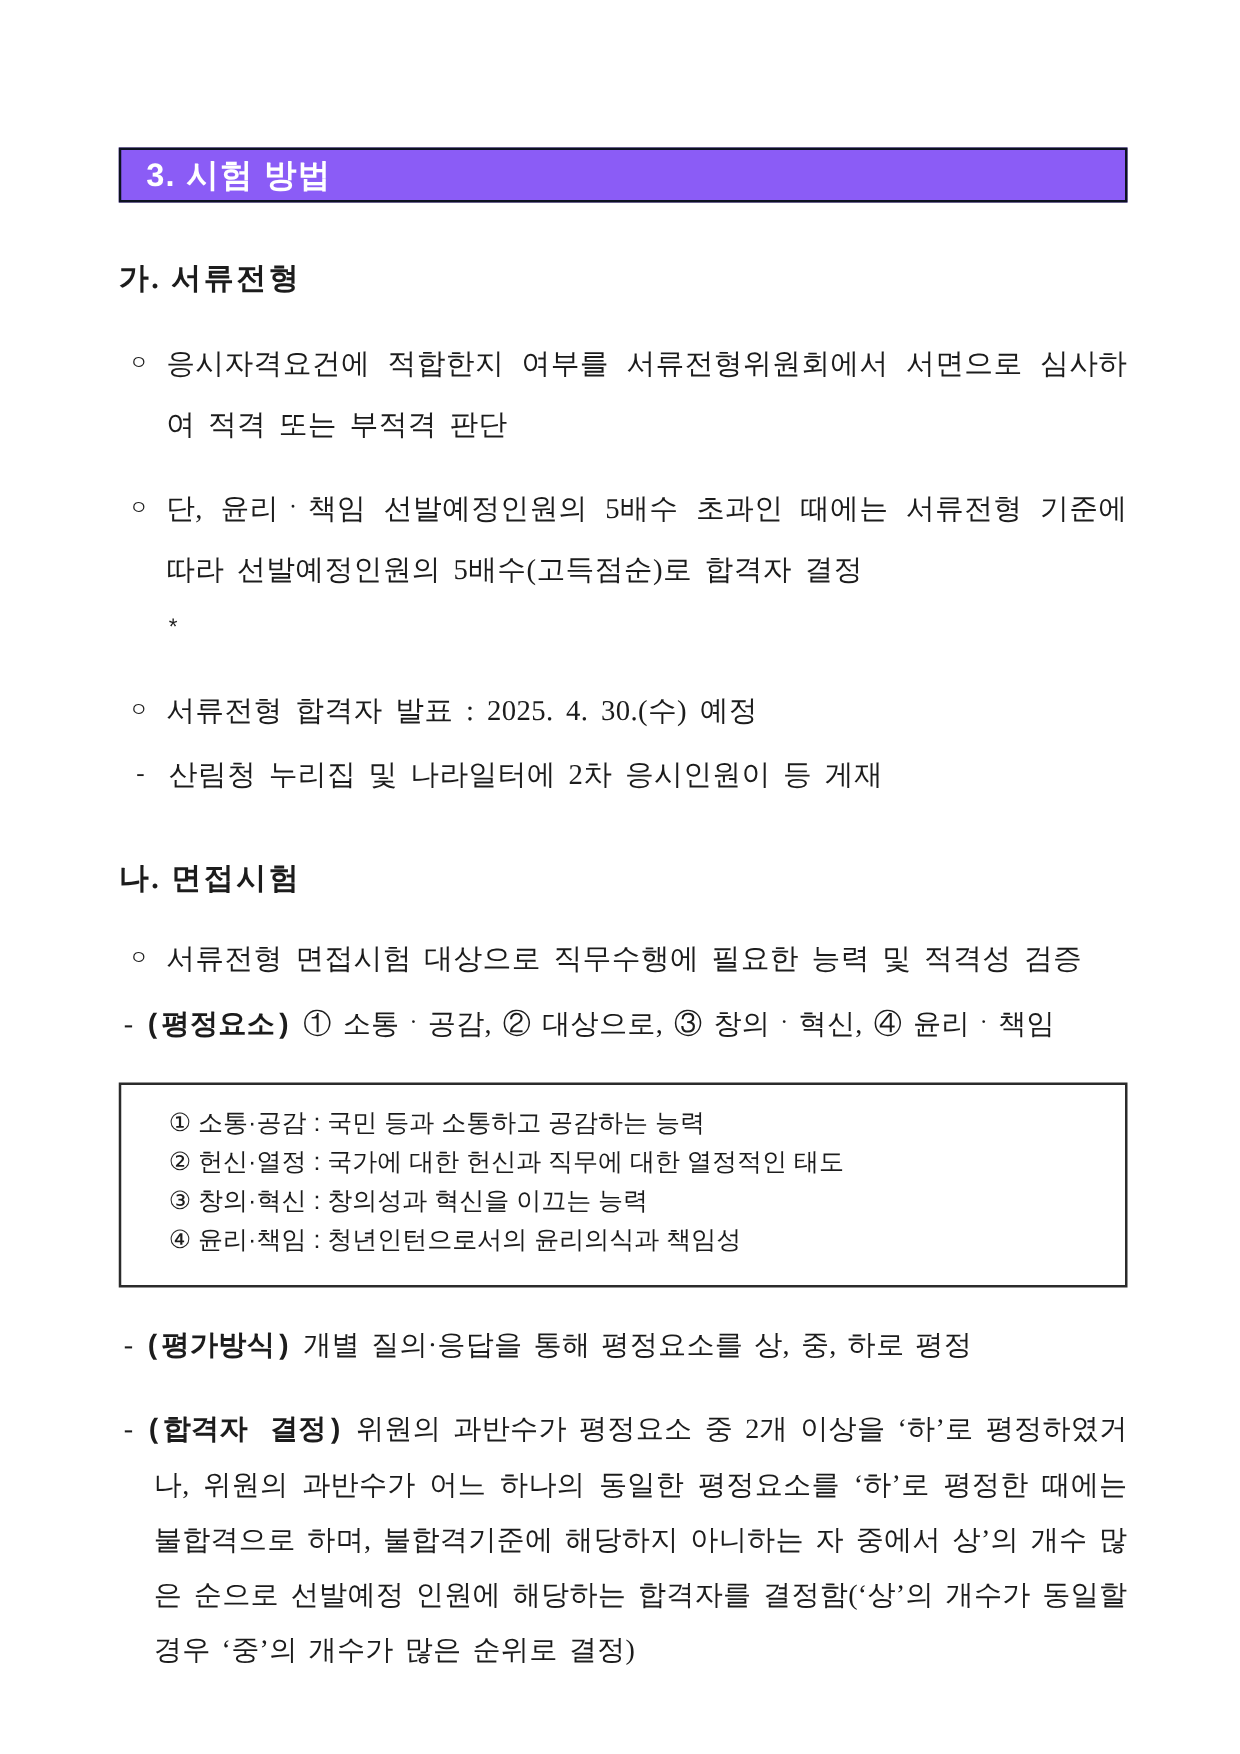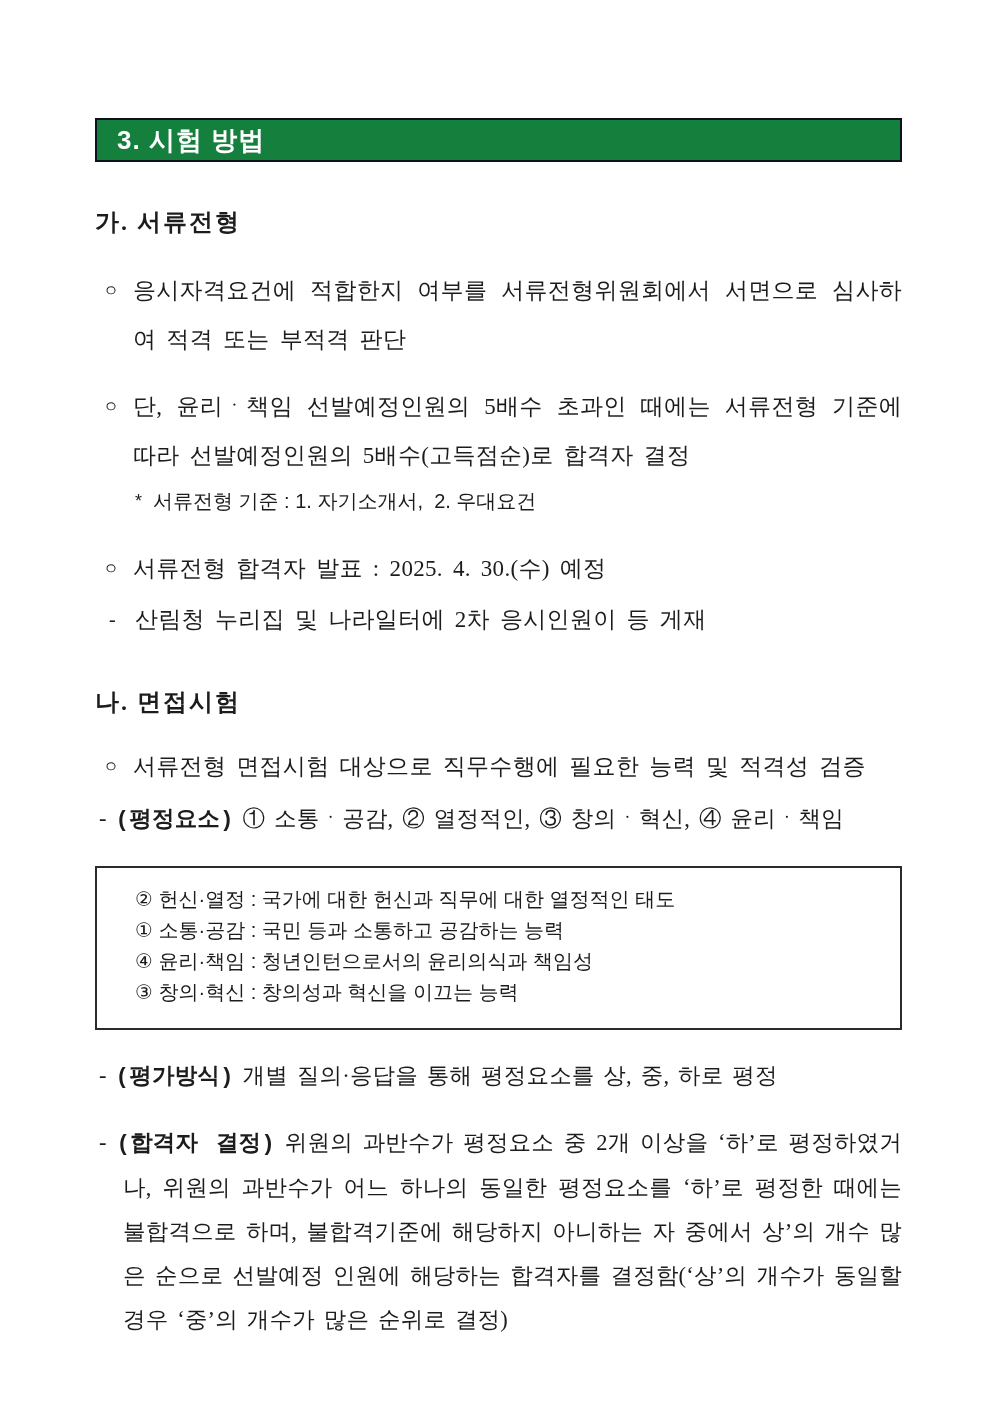--- a/index.html
+++ b/index.html
@@ -12,21 +12,21 @@
     background: #ffffff;
     color: #1c1c1c;
     font-family: "Liberation Serif", "DejaVu Serif", serif;
     overflow: hidden;
   }
 
   
   .title-bar {
     box-sizing: border-box;
     height: 44px;
-    background: #15803d;
+    background: #8b5cf6;
     border: 2px solid #0d1220;
     display: flex;
     align-items: center;
     padding-left: 20px;
   }
   .title-bar .title-text {
     color: #ffffff;
     font-family: "Liberation Sans", "DejaVu Sans", sans-serif;
     font-weight: bold;
     font-size: 26px;
@@ -130,21 +130,20 @@
     <span class="tx">응시자격요건에 적합한지 여부를 서류전형위원회에서 서면으로 심사하여 적격 또는 부적격 판단</span>
   </div>
 
   <div class="bullet mt-b2">
     <span class="mk">ㅇ</span>
     <span class="tx">단, 윤리ㆍ책임 선발예정인원의 5배수 초과인 때에는 서류전형 기준에 따라 선발예정인원의 5배수(고득점순)로 합격자 결정</span>
   </div>
 
   <div class="note">
     <span class="mk">*</span>
-    <span class="tx">서류전형 기준 : 1. 자기소개서,  2. 우대요건</span>
   </div>
 
   <div class="bullet mt-b3">
     <span class="mk">ㅇ</span>
     <span class="tx">서류전형 합격자 발표 : 2025. 4. 30.(수) 예정</span>
   </div>
 
   <div class="sub-bullet">
     <span class="mk">-</span>
     <span class="tx">산림청 누리집 및 나라일터에 2차 응시인원이 등 게재</span>
@@ -153,28 +152,28 @@
   <div class="sec-heading mt-secb">나. 면접시험</div>
 
   <div class="bullet mt-bb">
     <span class="mk">ㅇ</span>
     <span class="tx">서류전형 면접시험 대상으로 직무수행에 필요한 능력 및 적격성 검증</span>
   </div>
 
   <div class="dash-para">
     <span>-</span>
     <span class="lbl">(평정요소)</span>
-    <span>① 소통ㆍ공감, ② 열정적인, ③ 창의ㆍ혁신, ④ 윤리ㆍ책임</span>
+    <span>① 소통ㆍ공감, ② 대상으로, ③ 창의ㆍ혁신, ④ 윤리ㆍ책임</span>
   </div>
 
   <div class="criteria-box">
+    <div>① 소통·공감 : 국민 등과 소통하고 공감하는 능력</div>
     <div>② 헌신·열정 : 국가에 대한 헌신과 직무에 대한 열정적인 태도</div>
-    <div>① 소통·공감 : 국민 등과 소통하고 공감하는 능력</div>
+    <div>③ 창의·혁신 : 창의성과 혁신을 이끄는 능력</div>
     <div>④ 윤리·책임 : 청년인턴으로서의 윤리의식과 책임성</div>
-    <div>③ 창의·혁신 : 창의성과 혁신을 이끄는 능력</div>
   </div>
 
   <div class="dash-para mt-method">
     <span>-</span>
     <span class="lbl">(평가방식)</span>
     <span>개별 질의·응답을 통해 평정요소를 상, 중, 하로 평정</span>
   </div>
 
   <div class="dash-para mt-decision">
     <span>-</span>

